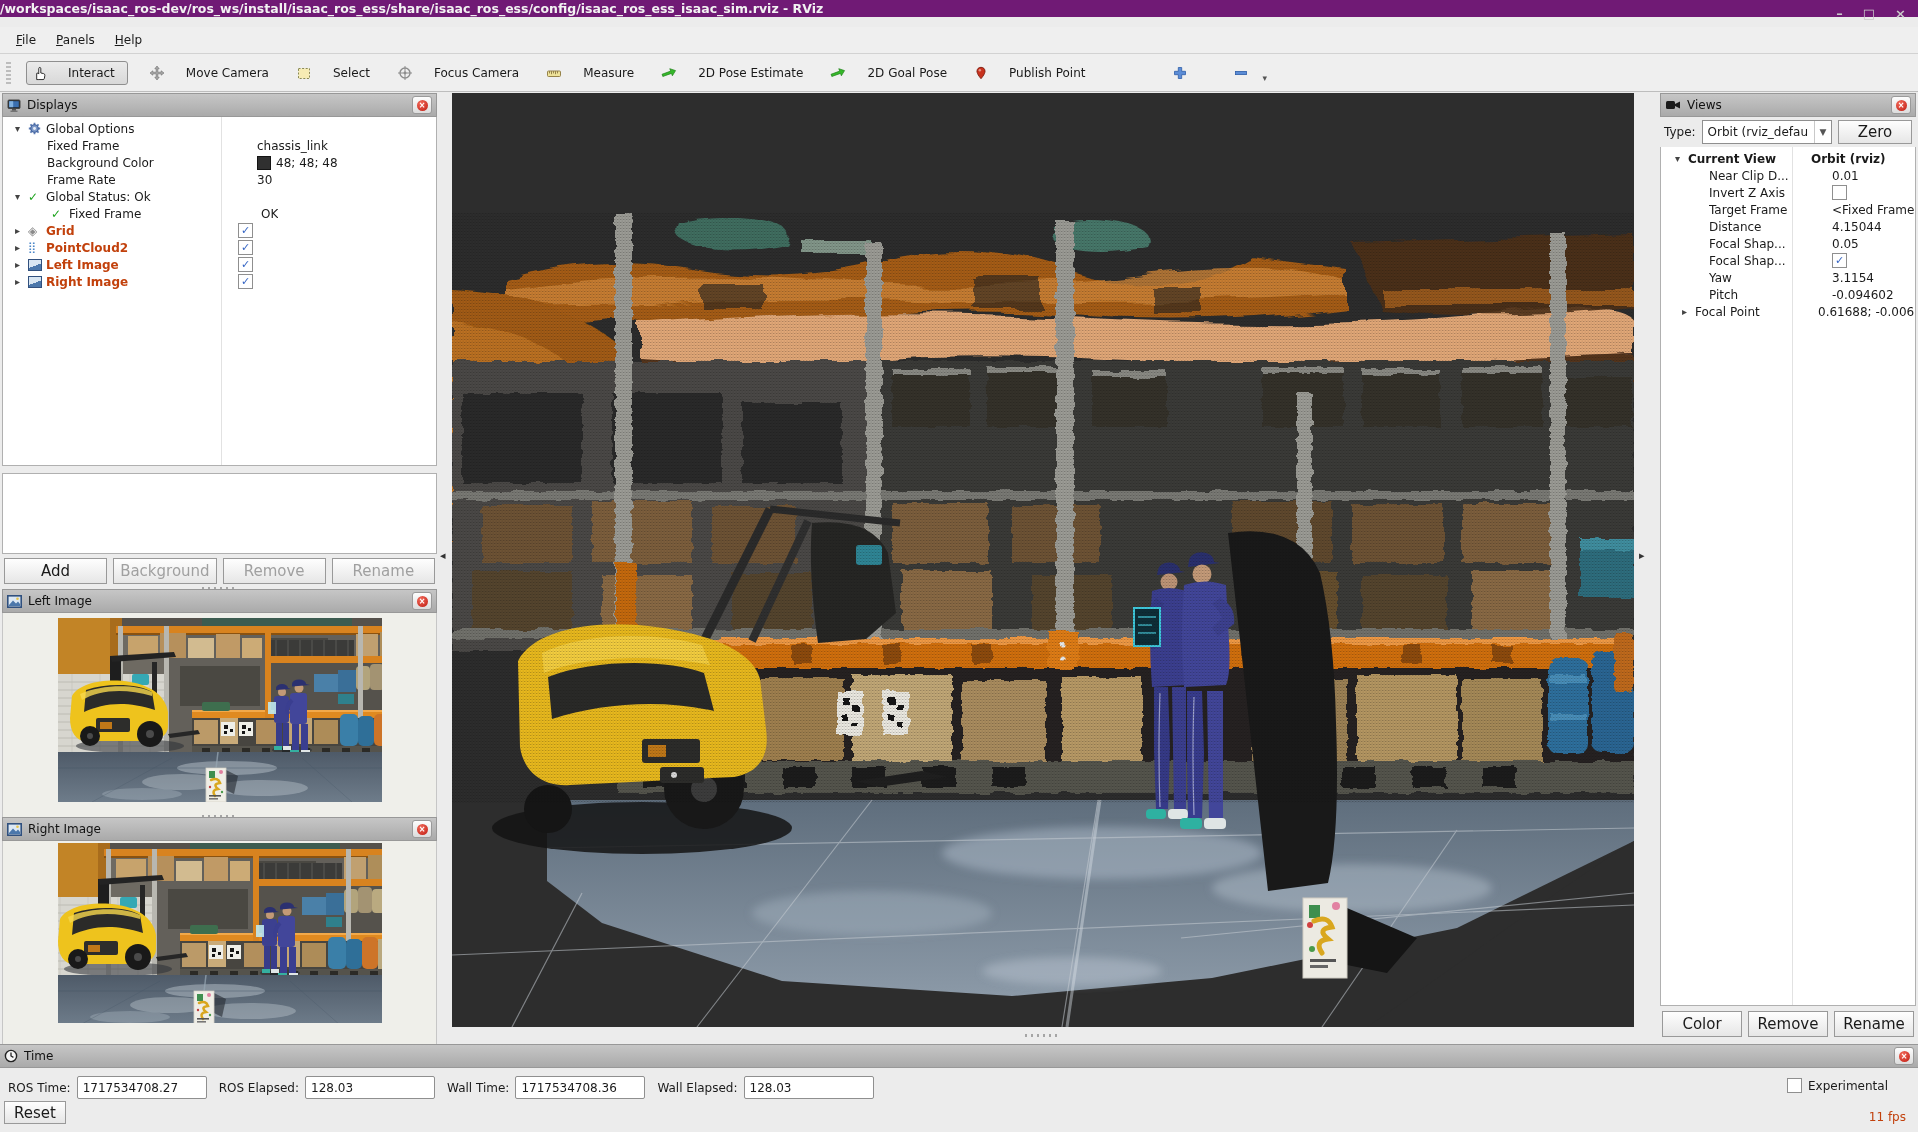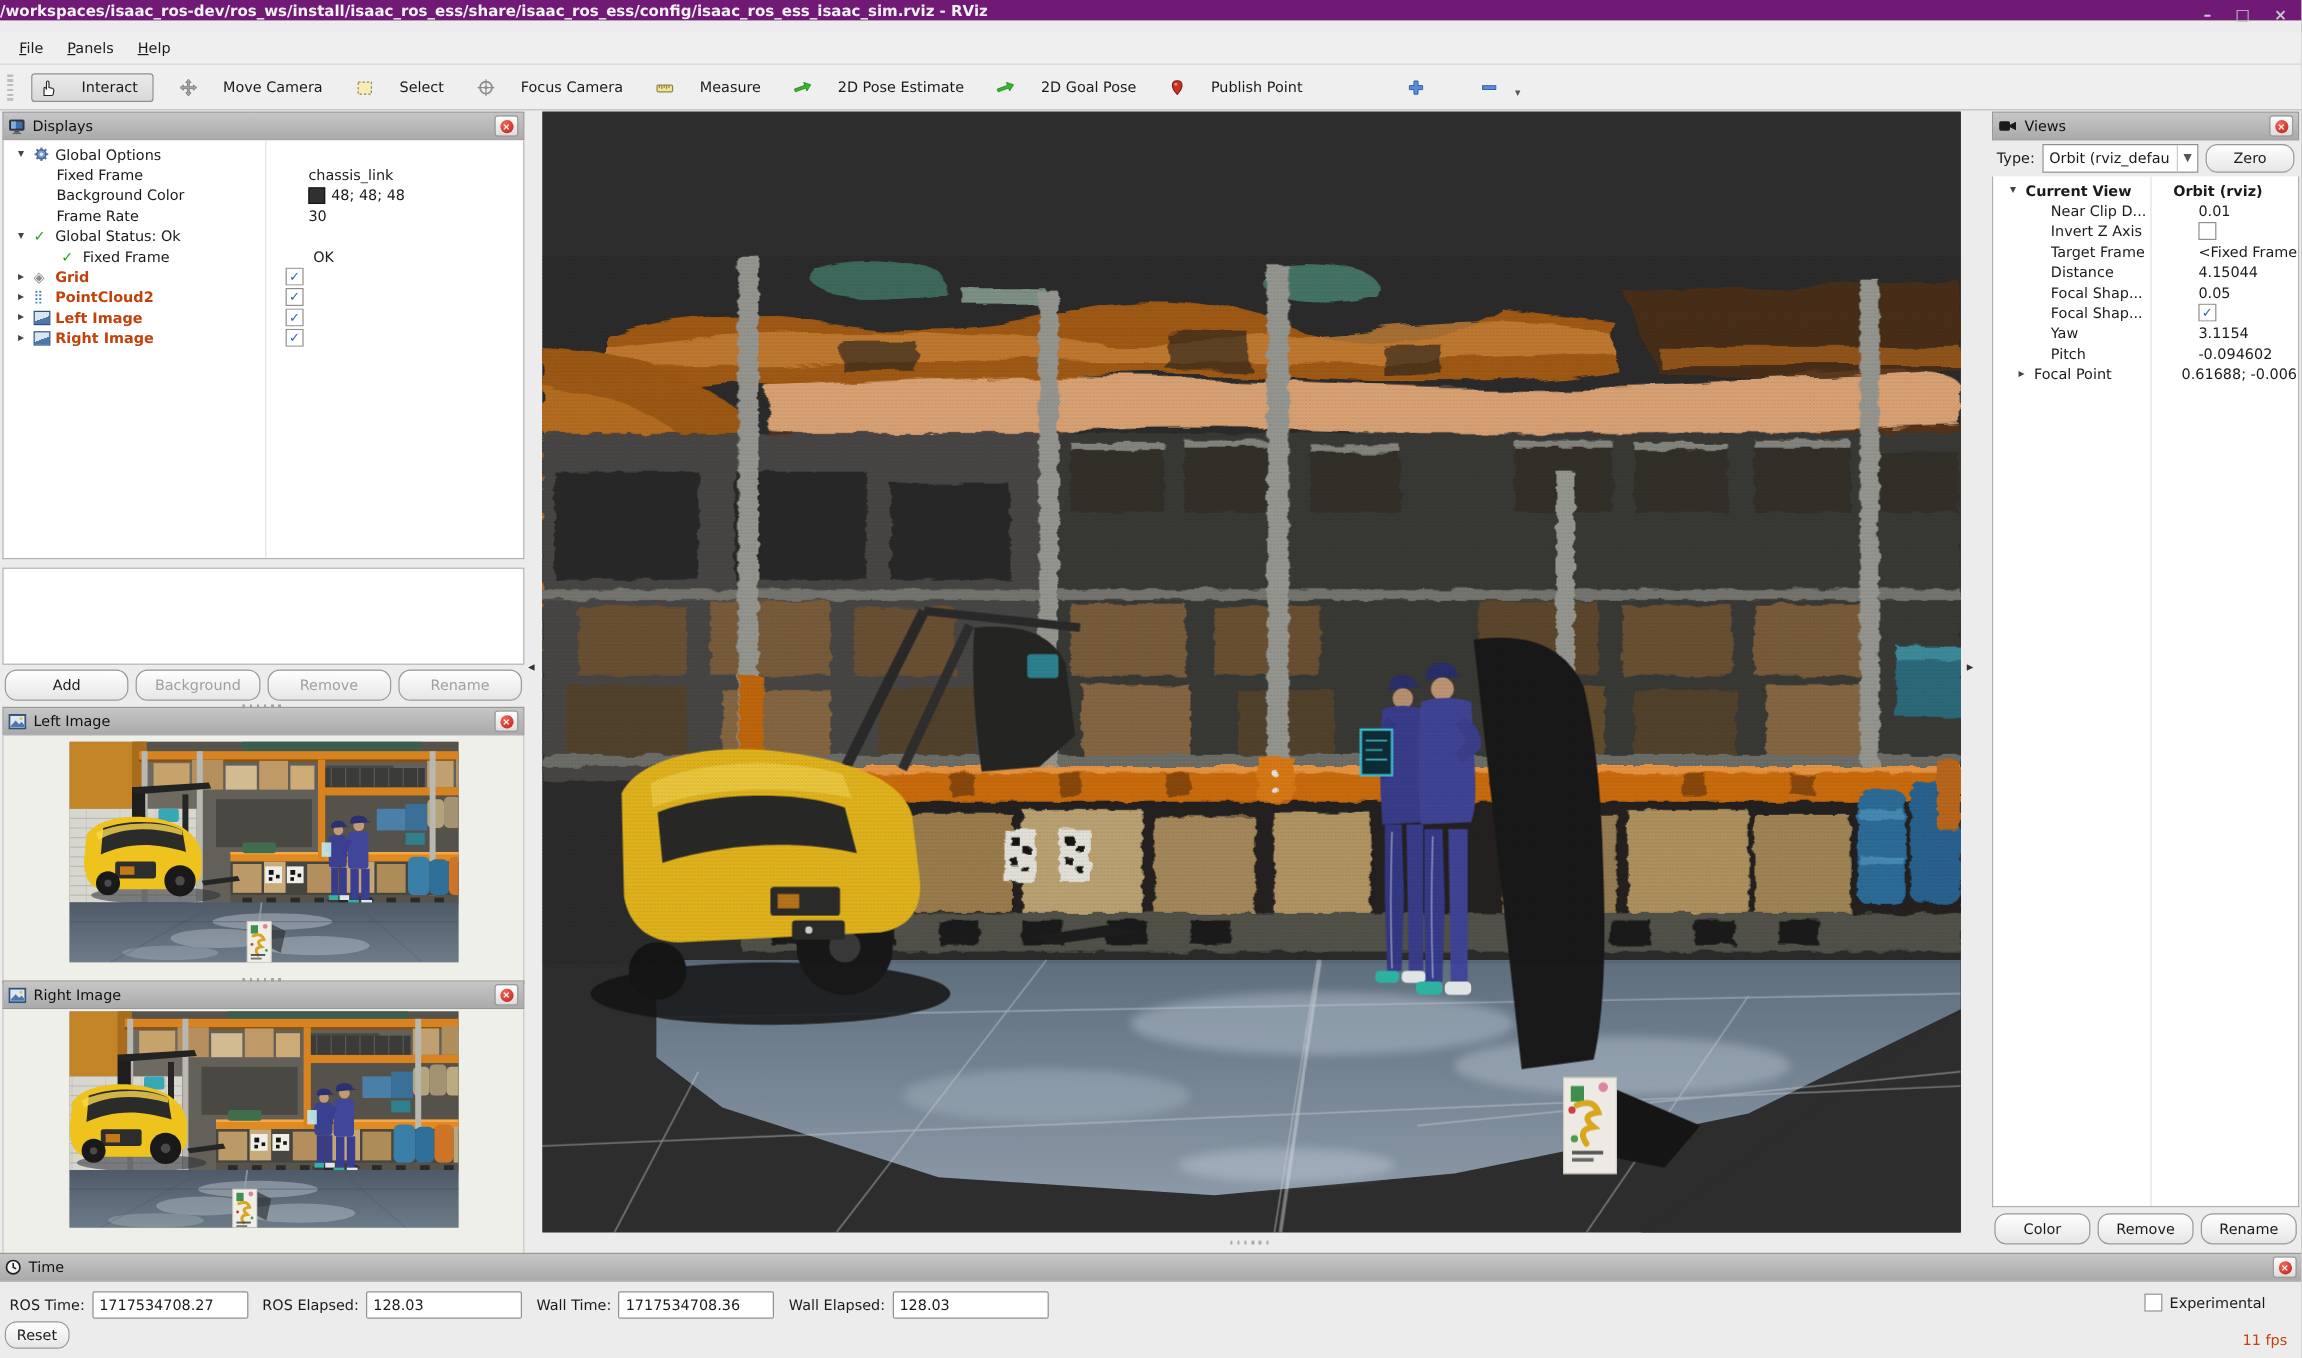--- a/index.html
+++ b/index.html
@@ -31,22 +31,22 @@
   
   .phead{height:22px;background:linear-gradient(#c6c6c6,#aaaaaa);border:1px solid #989898;
          display:flex;align-items:center;gap:6px;padding:0 4px}
   .ptitle{flex:1;color:#111}
   .closebtn{width:18px;height:16px;background:linear-gradient(#fdfdfd,#dcdcdc);border:1px solid #9a9a9a;
             border-radius:3px;display:flex;align-items:center;justify-content:center}
   .closebtn i{width:11px;height:11px;border-radius:50%;font-style:normal;
               background:radial-gradient(circle at 35% 30%,#f26a5a,#bf1b12);color:#fff;
               font-size:8px;line-height:11px;text-align:center;font-weight:bold}
   .closebtn i::before{content:"×"}
-  .btn{background:linear-gradient(#fefefe,#e6e6e6);border:1px solid #999;border-radius:10px;
-       font-size:12px;color:#1a1a1a;display:flex;align-items:center;justify-content:center}
+  .btn{background:linear-gradient(#fefefe,#e6e6e6);border:1px solid #999;border-radius:0;
+       font-size:15px;color:#1a1a1a;display:flex;align-items:center;justify-content:center}
   .btn.disabled{color:#a0a0a0}
 
   
   .tree{position:relative;background:#fff;border:1px solid #b0b0b0;border-top:none;overflow:hidden;padding-top:3px}
   .tree .divider{position:absolute;top:0;bottom:0;width:1px;background:#e2e2e2}
   .trow{display:flex;height:17px;align-items:center;white-space:nowrap}
   .tcell-l{display:flex;align-items:center;overflow:hidden;height:17px}
   .displays-tree .tcell-l{width:218px;flex:none}
   .views-tree .tcell-l{width:131px;flex:none}
   .tcell-v{display:flex;align-items:center;padding-left:5px;overflow:hidden}

